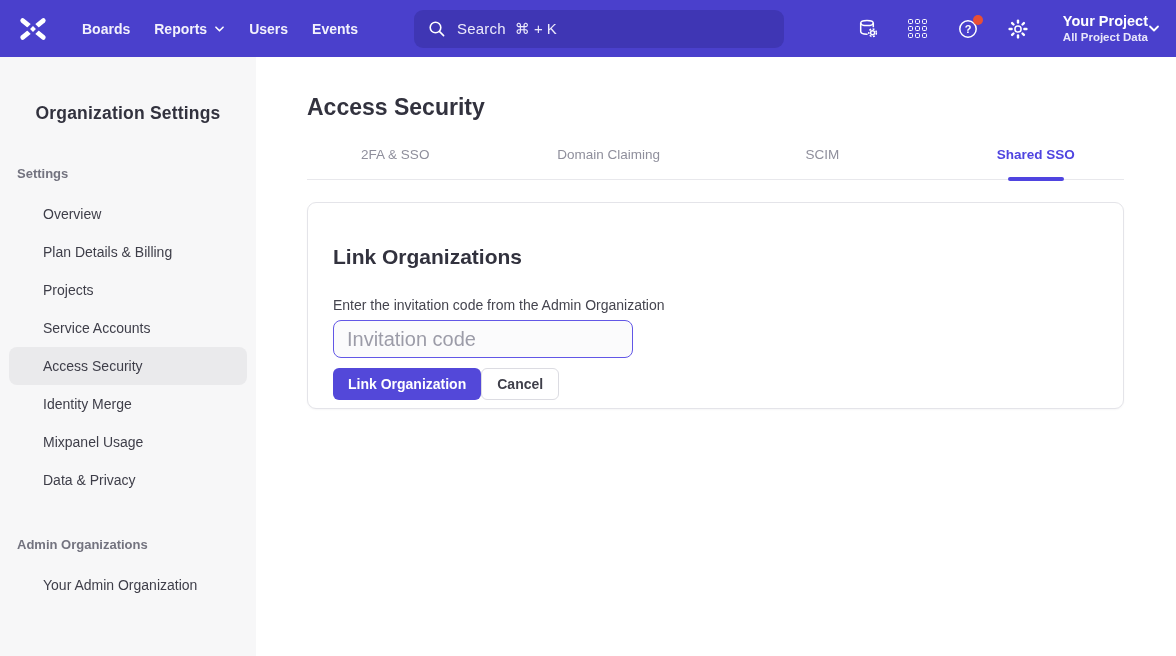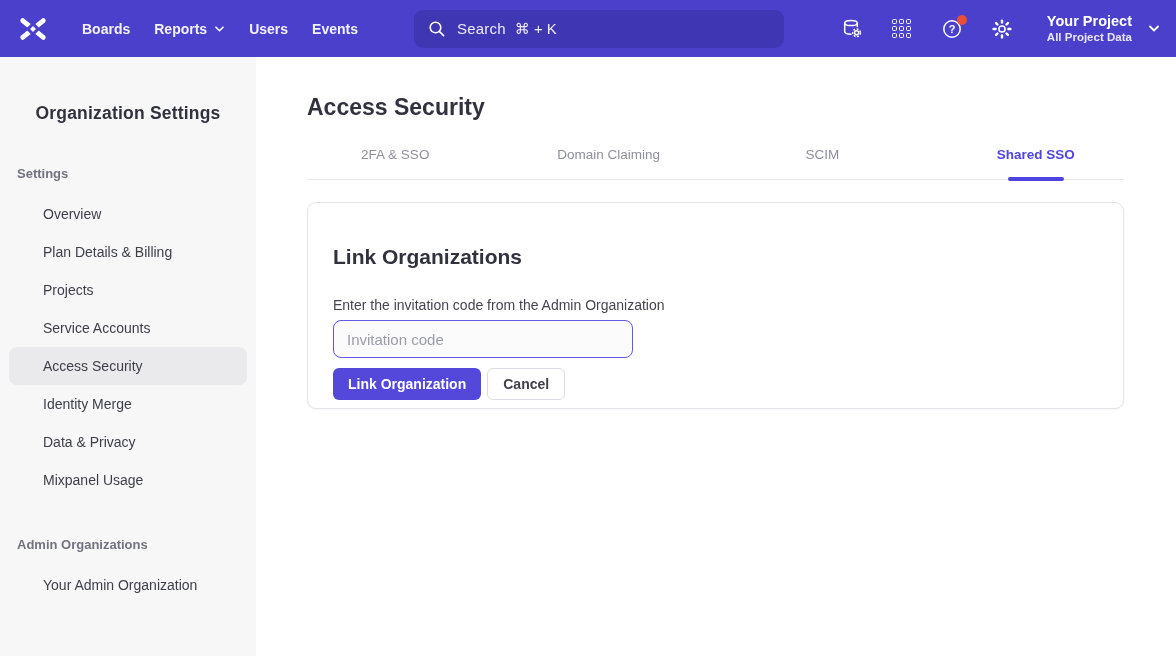--- a/index.html
+++ b/index.html
@@ -18,21 +18,21 @@
     margin-left: 56px; width: 370px; height: 38px; background: #3f36b4; border-radius: 9px;
     display: flex; align-items: center; padding: 0 14px; cursor: pointer; flex: 0 0 auto;
   }
   .search-box .search-text { font-size: 15px; color: #eceafb; margin-left: 11px; letter-spacing: .2px; }
   .search-box .search-shortcut { font-size: 15px; color: #eceafb; margin-left: 9px; }
   .nav-right { margin-left: auto; display: flex; align-items: center; gap: 28px; }
   .nav-icon { width: 22px; height: 22px; position: relative; cursor: pointer; display: flex; align-items: center; justify-content: center; }
   .grid-icon { display: grid; grid-template-columns: repeat(3, 5px); grid-template-rows: repeat(3, 5px); gap: 2px; }
   .grid-icon span { width: 5px; height: 5px; border: 1.4px solid #ffffff; border-radius: 1.5px; }
   .badge-dot { position: absolute; top: -3px; right: -4px; width: 10px; height: 10px; border-radius: 50%; background: #e94f35; }
-  .project-sel { display: flex; align-items: center; gap: 16px; margin-left: 6px; cursor: pointer; }
+  .project-sel { display: flex; align-items: center; margin-left: 6px; cursor: pointer; }
   .project-txt { display: flex; flex-direction: column; line-height: 1.3; }
   .project-name { font-size: 14.5px; font-weight: 700; color: #ffffff; }
   .project-sub { font-size: 11.5px; font-weight: 700; color: #e8e6fa; }
 
   
   .shell { display: flex; height: 599px; }
   .sidebar { width: 256px; background: #f7f7f8; height: 100%; flex: 0 0 auto; }
   .sidebar-title { font-size: 17.5px; font-weight: 700; color: #32323e; text-align: center; margin-top: 46px; letter-spacing: .2px; }
   .section-label { font-size: 13px; font-weight: 600; color: #73737f; margin: 0 0 0 17px; }
   .sec-settings { margin-top: 42px; }
@@ -53,25 +53,25 @@
   .tab .underline { position: absolute; left: 50%; transform: translateX(-50%); bottom: -2px; width: 56px; height: 4px; border-radius: 3px; background: #4f44e0; }
 
   .card {
     margin-top: 22px; border: 1px solid #e4e4e9; border-radius: 9px; background: #ffffff;
     box-shadow: 0 1px 2px rgba(20,20,43,0.04); padding: 42px 25px 26px 25px; height: 207px;
   }
   .card-title { font-size: 21px; font-weight: 700; color: #32323e; }
   .field-label { font-size: 14px; color: #45454f; margin-top: 28px; }
   .invite-input {
     margin-top: 7px; width: 300px; height: 38px; border: 1.5px solid #6257e6; border-radius: 8px;
-    background: #fbfbfc; padding: 0 13px; font-size: 15px; color: #35353f; outline: none;
+    background: #fbfbfc; padding: 0 13px; font-size: 20px; color: #35353f; outline: none;
     font-family: "Liberation Sans", "DejaVu Sans", sans-serif;
   }
   .invite-input::placeholder { color: #9c9ca8; }
-  .btn-row { margin-top: 10px; display: flex; gap: 6px; }
+  .btn-row { margin-top: 10px; display: flex; }
   .btn { height: 32px; border-radius: 6px; font-size: 14px; font-weight: 600; cursor: pointer; display: inline-flex; align-items: center; padding: 0 15px; font-family: "Liberation Sans", "DejaVu Sans", sans-serif; }
   .btn-primary { background: #5348d9; color: #ffffff; border: none; }
   .btn-secondary { background: #ffffff; color: #3f3f4a; border: 1px solid #dcdce2; }
 </style>
 </head>
 <body>
 
 <div class="navbar">
   <div class="logo-wrap">
     <svg viewBox="0 0 32 32" width="30" height="30">
@@ -184,24 +184,24 @@
       <div class="side-item">
           <span>Service Accounts</span>
         </div>
       <div class="side-item active">
           <span>Access Security</span>
         </div>
       <div class="side-item">
           <span>Identity Merge</span>
         </div>
       <div class="side-item">
+          <span>Mixpanel Usage</span>
+        </div>
+      <div class="side-item">
           <span>Data &amp; Privacy</span>
-        </div>
-      <div class="side-item">
-          <span>Mixpanel Usage</span>
         </div>
     </div>
 
     <div class="section-label sec-admin">Admin Organizations</div>
     <div class="side-list">
       <div class="side-item">
           <span>Your Admin Organization</span>
         </div>
     </div>
   </div>

